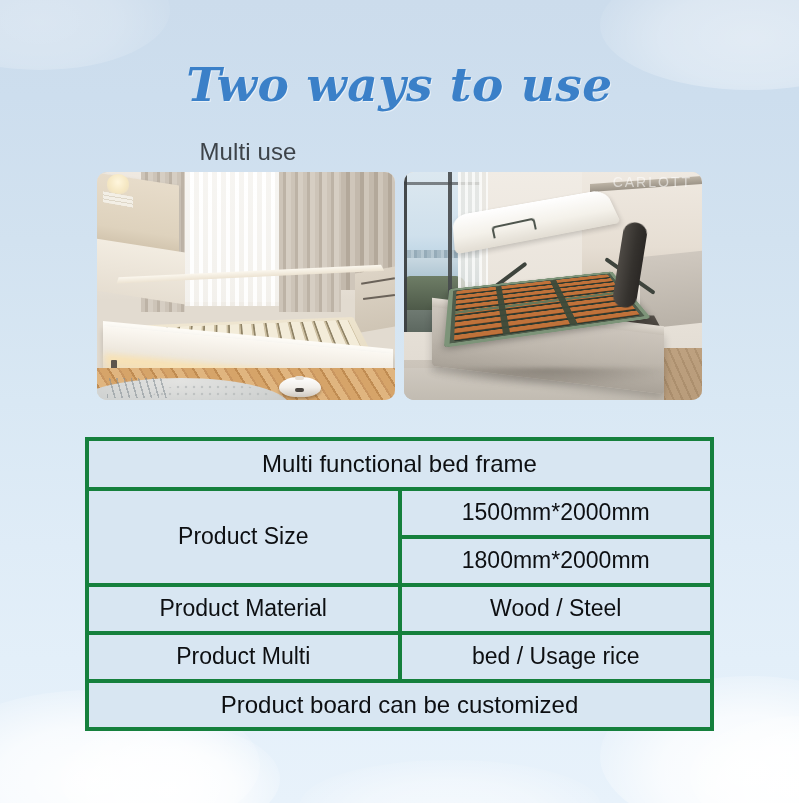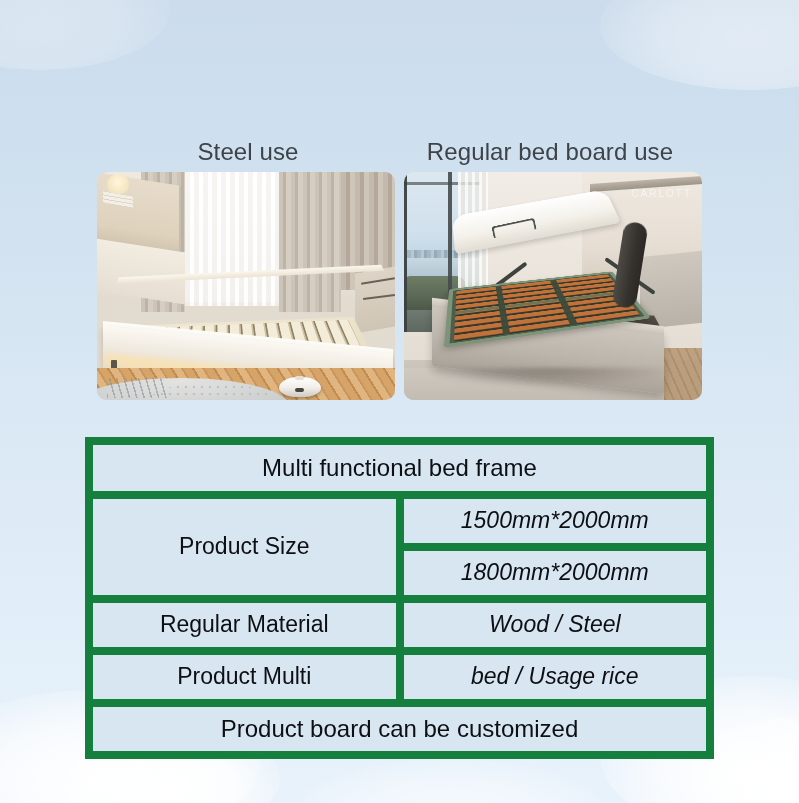--- a/index.html
+++ b/index.html
@@ -392,64 +392,64 @@
     position: absolute; left: 0; top: 196px; width: 260px; height: 32px;
     background: linear-gradient(180deg, #cfc9c0 0%, #c2bcb2 100%);
     opacity: .95;
   }
   .r-shadow {
     position: absolute; left: 24px; top: 196px; width: 240px; height: 18px;
     background: radial-gradient(ellipse at 50% 0%, rgba(90,84,76,.45) 0%, rgba(90,84,76,0) 75%);
     filter: blur(2px);
   }
   .r-watermark {
-    position: absolute; right: 10px; top: 16px;
-    font-size: 10px; letter-spacing: 2px; color: rgba(255,255,255,.55);
+    position: absolute; right: 10px; top: 2px;
+    font-size: 14px; letter-spacing: 2px; color: rgba(255,255,255,.55);
   }
 
   
   .spec-table {
     position: absolute;
     left: 85px;
     top: 437px;
     width: 629px;
     border-collapse: collapse;
     background: #d8e6f2;
     table-layout: fixed;
   }
   .spec-table td {
-    border: 8px solid #15803d;
+    border: 4px solid #15803d;
     color: #0d0f12;
     font-size: 23px;
     text-align: center;
     padding: 0;
     line-height: 1.1;
   }
   td.r-title   { height: 46px; font-size: 24px; }
   td.r-label   { width: 255px; height: 44px; }
-  td.r-value   { height: 44px; font-style: italic; }
+  td.r-value   { height: 44px; }
   td.r-footer  { height: 44px; font-size: 24px; }
 </style>
 </head>
 <body>
 
 <div id="page">
 
   <div class="cloud cloud-tl"></div>
   <div class="cloud cloud-tr"></div>
   <div class="cloud cloud-bl-1"></div>
   <div class="cloud cloud-bl-2"></div>
   <div class="cloud cloud-bc"></div>
   <div class="cloud cloud-br-1"></div>
   <div class="cloud cloud-br-2"></div>
 
+  <div class="title">Two ways to use</div>
 
   <div class="caption-row">
-    <div class="caption">Steel use</div>
-    <div class="caption">Regular bed board use</div>
+    <div class="caption">Multi use</div>
   </div>
 
   <div class="photos">
 
     <div class="photo">
       <div class="l-wall"></div>
       <div class="l-window"></div>
       <div class="l-sheer"></div>
       <div class="l-curtain a"></div>
       <div class="l-curtain b"></div>
@@ -520,21 +520,21 @@
         <td class="r-title" colspan="2">Multi functional bed frame</td>
       </tr>
       <tr>
         <td class="r-label" rowspan="2">Product Size</td>
         <td class="r-value">1500mm*2000mm</td>
       </tr>
       <tr>
         <td class="r-value">1800mm*2000mm</td>
       </tr>
       <tr>
-        <td class="r-label">Regular Material</td>
+        <td class="r-label">Product Material</td>
         <td class="r-value">Wood / Steel</td>
       </tr>
       <tr>
         <td class="r-label">Product Multi</td>
         <td class="r-value">bed / Usage rice</td>
       </tr>
       <tr>
         <td class="r-footer" colspan="2">Product board can be customized</td>
       </tr>
     </tbody>

